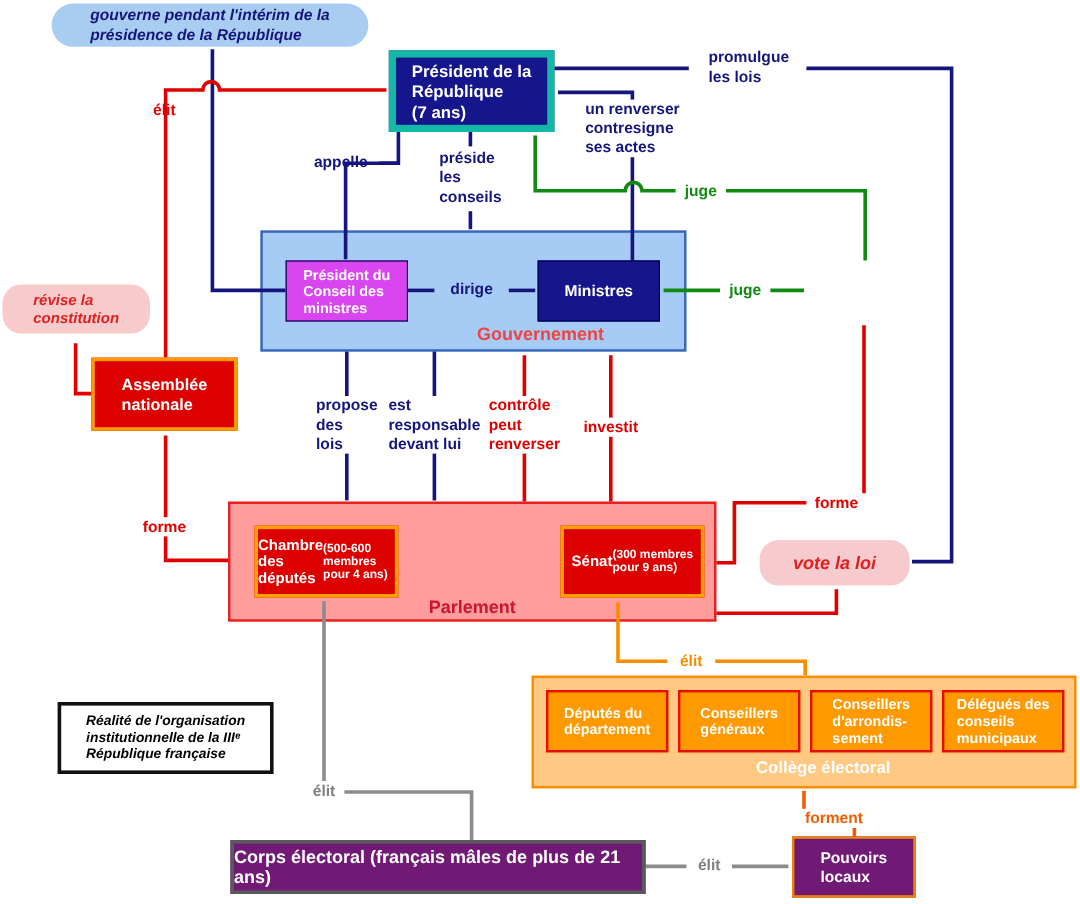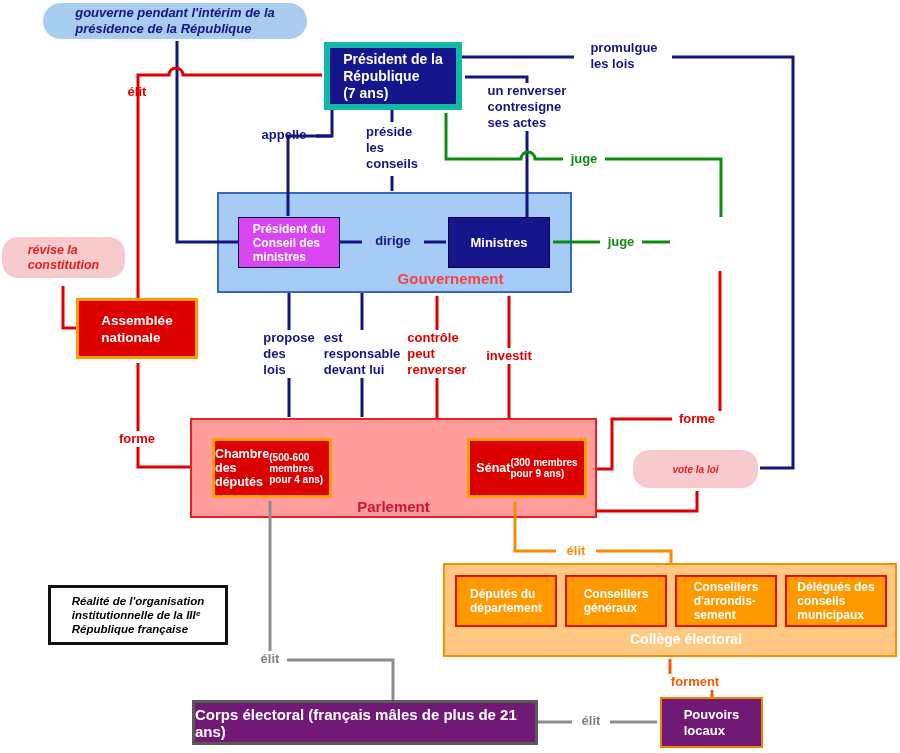--- a/index.html
+++ b/index.html
@@ -4,21 +4,21 @@
 <style>
   html,body{margin:0;padding:0;background:#fff;}
   #stage{position:relative;width:900px;height:753px;background:#ffffff;overflow:hidden;
          font-family:"Liberation Sans","DejaVu Sans",sans-serif;}
   .node,.elabel{position:absolute;box-sizing:border-box;display:flex;align-items:center;
          justify-content:center;text-align:left;font-weight:bold;white-space:pre-line;}
   .bubble{border-radius:18px;font-style:italic;}
   
   .interim{left:43px;top:3px;width:264px;height:36px;background:#A9CDF0;color:#15157E;font-size:13px;line-height:16px;}
   .revise{left:2px;top:237px;width:123px;height:41px;background:#F7CBCB;color:#E02020;font-size:12.5px;line-height:15px;border-radius:16px;}
-  .vote{left:633px;top:450px;width:125px;height:38px;background:#F7CBCE;color:#E02020;font-size:10px;border-radius:16px;}
+  .vote{left:633px;top:450px;width:125px;height:38px;background:#F7CBCE;color:#E02020;font-size:15px;border-radius:16px;}
   
   .president{left:324px;top:42px;width:138px;height:68px;background:#15158C;border:6px solid #14b8a6;color:#fff;font-size:14px;line-height:17px;}
   .gouv{left:217px;top:192px;width:355px;height:101px;background:#A6CBF4;border:2px solid #3A67B8;}
   .gouv-label{left:217px;top:268px;width:421px;height:20px;color:#ef4444;font-size:15px;padding-left:46px;}
   .pcm{left:238px;top:217px;width:102px;height:51px;background:#d946ef;border:1px solid #00004F;color:#fff;font-size:12px;line-height:14px;}
   .ministres{left:448px;top:217px;width:102px;height:51px;background:#15158C;border:1px solid #00004F;color:#fff;font-size:13px;}
   .cour{left:670px;top:217px;width:102px;height:51px;background:#12490F;border:2px solid #1E7D1E;color:#fff;font-size:13px;line-height:16px;}
   .assemblee{left:76px;top:298px;width:122px;height:61px;background:#DD0000;border:3px solid #FF9900;color:#fff;font-size:13.5px;line-height:17px;}
   .parlement{left:190px;top:418px;width:407px;height:100px;background:#FF9C9C;border:2px solid #E82020;}
   .parlement-label{left:190px;top:497px;width:407px;height:18px;color:#CC1433;font-size:15px;}

